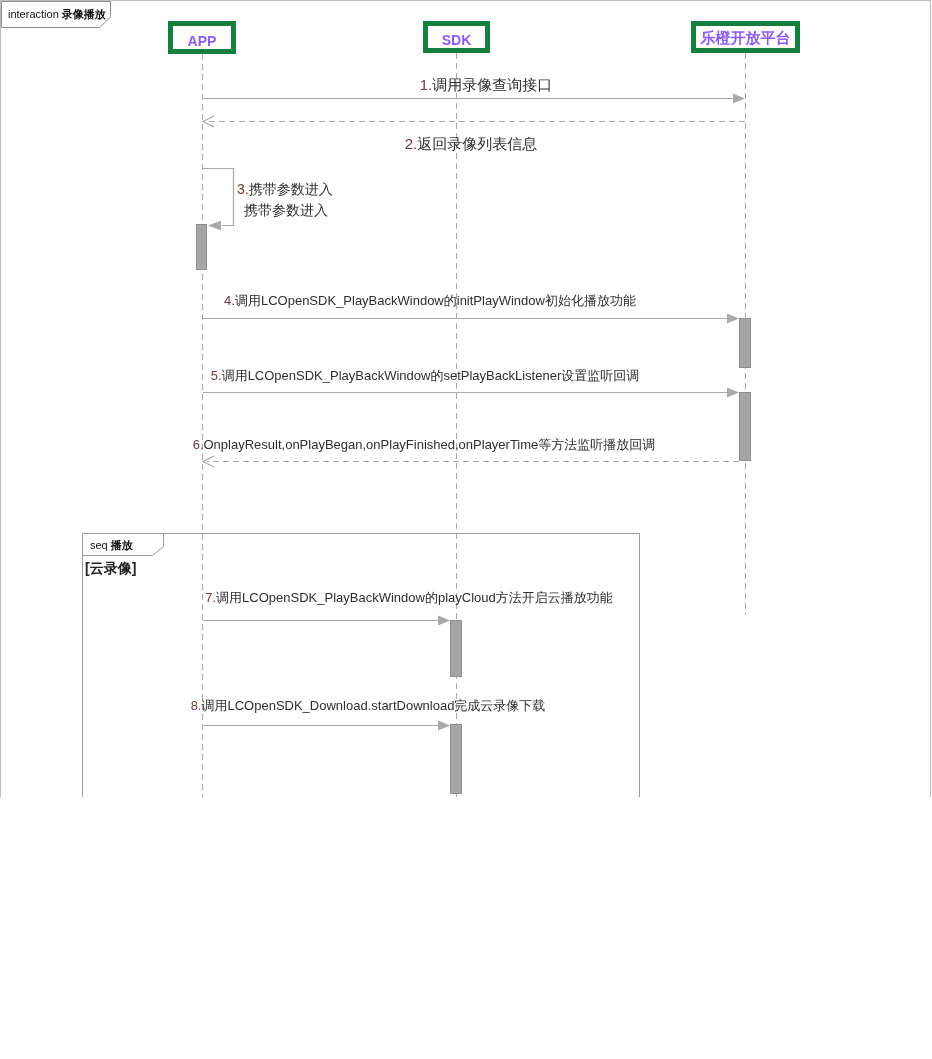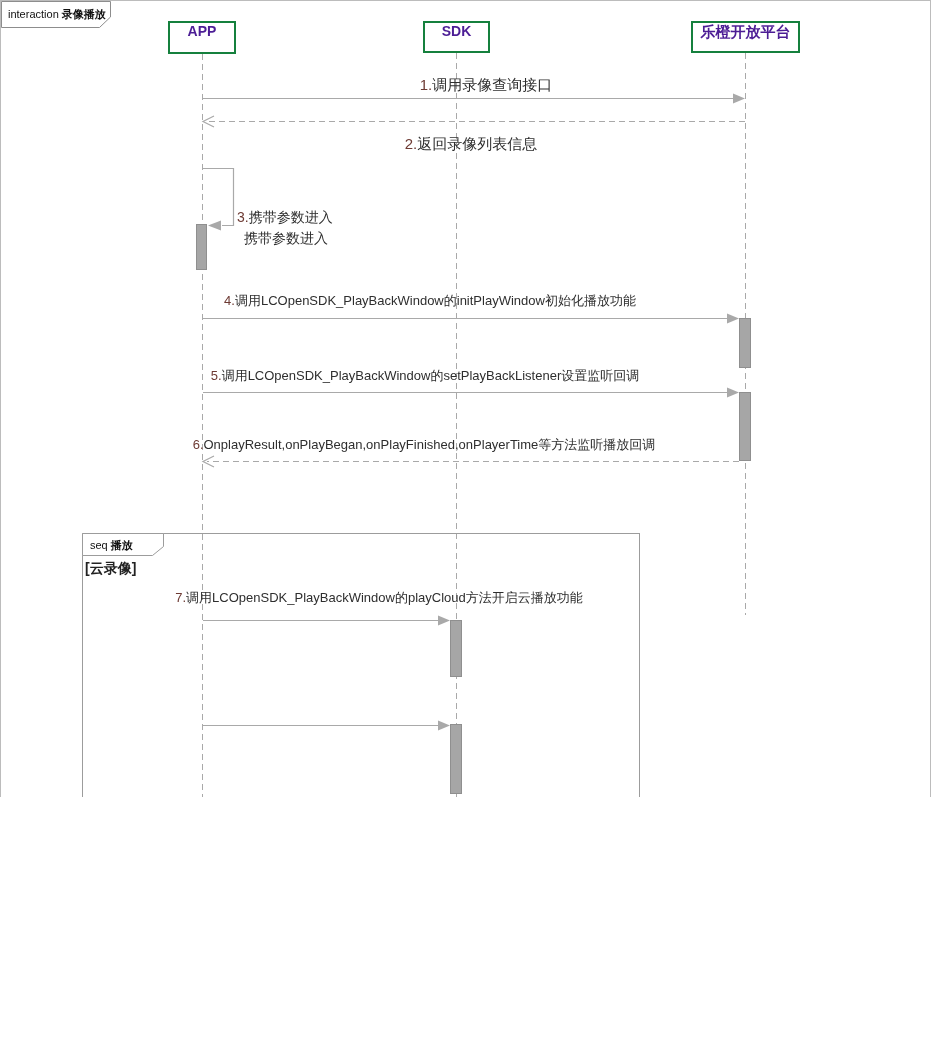--- a/index.html
+++ b/index.html
@@ -2,23 +2,23 @@
 <html><head>
 <meta charset="utf-8">
 <style>
   html,body{margin:0;padding:0;background:#fff;}
   #canvas{
     position:relative;width:932px;height:797px;background:#ffffff;overflow:hidden;
     font-family:"Liberation Sans","DejaVu Sans",sans-serif;color:#2e2e2e;
   }
   #wires{position:absolute;left:0;top:0;}
   .head{
-    position:absolute;background:#ffffff;border:2px solid #15803d;
-    display:flex;align-items:flex-start;justify-content:center;
-    font-weight:bold;font-size:14px;color:#4c1d95;box-sizing:border-box;
+    position:absolute;background:#ffffff;border:5px solid #15803d;
+    display:flex;align-items:flex-end;justify-content:center;
+    font-weight:bold;font-size:14px;color:#8b5cf6;box-sizing:border-box;
   }
   .act{
     position:absolute;width:11px;background:#a6a6a6;border:1px solid #8f8f8f;box-sizing:border-box;
   }
   .msg{
     position:absolute;white-space:nowrap;font-size:13px;color:#2e2e2e;
     transform:translateX(-50%);
   }
   .msg.big{font-size:15px;}
   .msg.selfmsg{transform:none;font-size:14px;line-height:21px;}
@@ -103,41 +103,44 @@
   <div class="act" style="left:450px;top:846px;height:60px;width:12px;"></div>
 
   <div class="msg big" style="left:470px;top:76px;margin-left:16px;">
     <span class="num">1.</span><span>调用录像查询接口</span>
   </div>
 
   <div class="msg big" style="left:471px;top:135px;">
     <span class="num">2.</span><span>返回录像列表信息</span>
   </div>
 
-  <div class="msg selfmsg" style="left:237px;top:179px;margin-top:28px;">
+  <div class="msg selfmsg" style="left:237px;top:179px;">
     <span><span class="num">3.</span><span>携带参数进入</span></span>
     <span class="line2">携带参数进入</span>
   </div>
 
   <div class="msg" style="left:430px;top:292px;">
     <span class="num">4.</span><span>调用LCOpenSDK_PlayBackWindow的initPlayWindow初始化播放功能</span>
   </div>
 
   <div class="msg" style="left:425px;top:367px;">
     <span class="num">5.</span><span>调用LCOpenSDK_PlayBackWindow的setPlayBackListener设置监听回调</span>
   </div>
 
   <div class="msg" style="left:424px;top:436px;">
     <span class="num">6.</span><span>OnplayResult,onPlayBegan,onPlayFinished,onPlayerTime等方法监听播放回调</span>
   </div>
 
-  <div class="msg" style="left:379px;top:589px;">
+  <div class="msg" style="left:409px;top:589px;">
     <span class="num">7.</span><span>调用LCOpenSDK_PlayBackWindow的playCloud方法开启云播放功能</span>
   </div>
 
+  <div class="msg" style="left:368px;top:697px;">
+    <span class="num">8.</span><span>调用LCOpenSDK_Download.startDownload完成云录像下载</span>
+  </div>
 
 
   <div class="tabtext bold" style="left:90px;top:538px;">
     <span>seq</span>&nbsp;<span class="bold">播放</span>
   </div>
   <div class="guard" style="left:85px;top:560px;">[云录像]</div>
   <div class="guard" style="left:85px;top:806px;">[设备录像]</div>
 
 </div>
 

